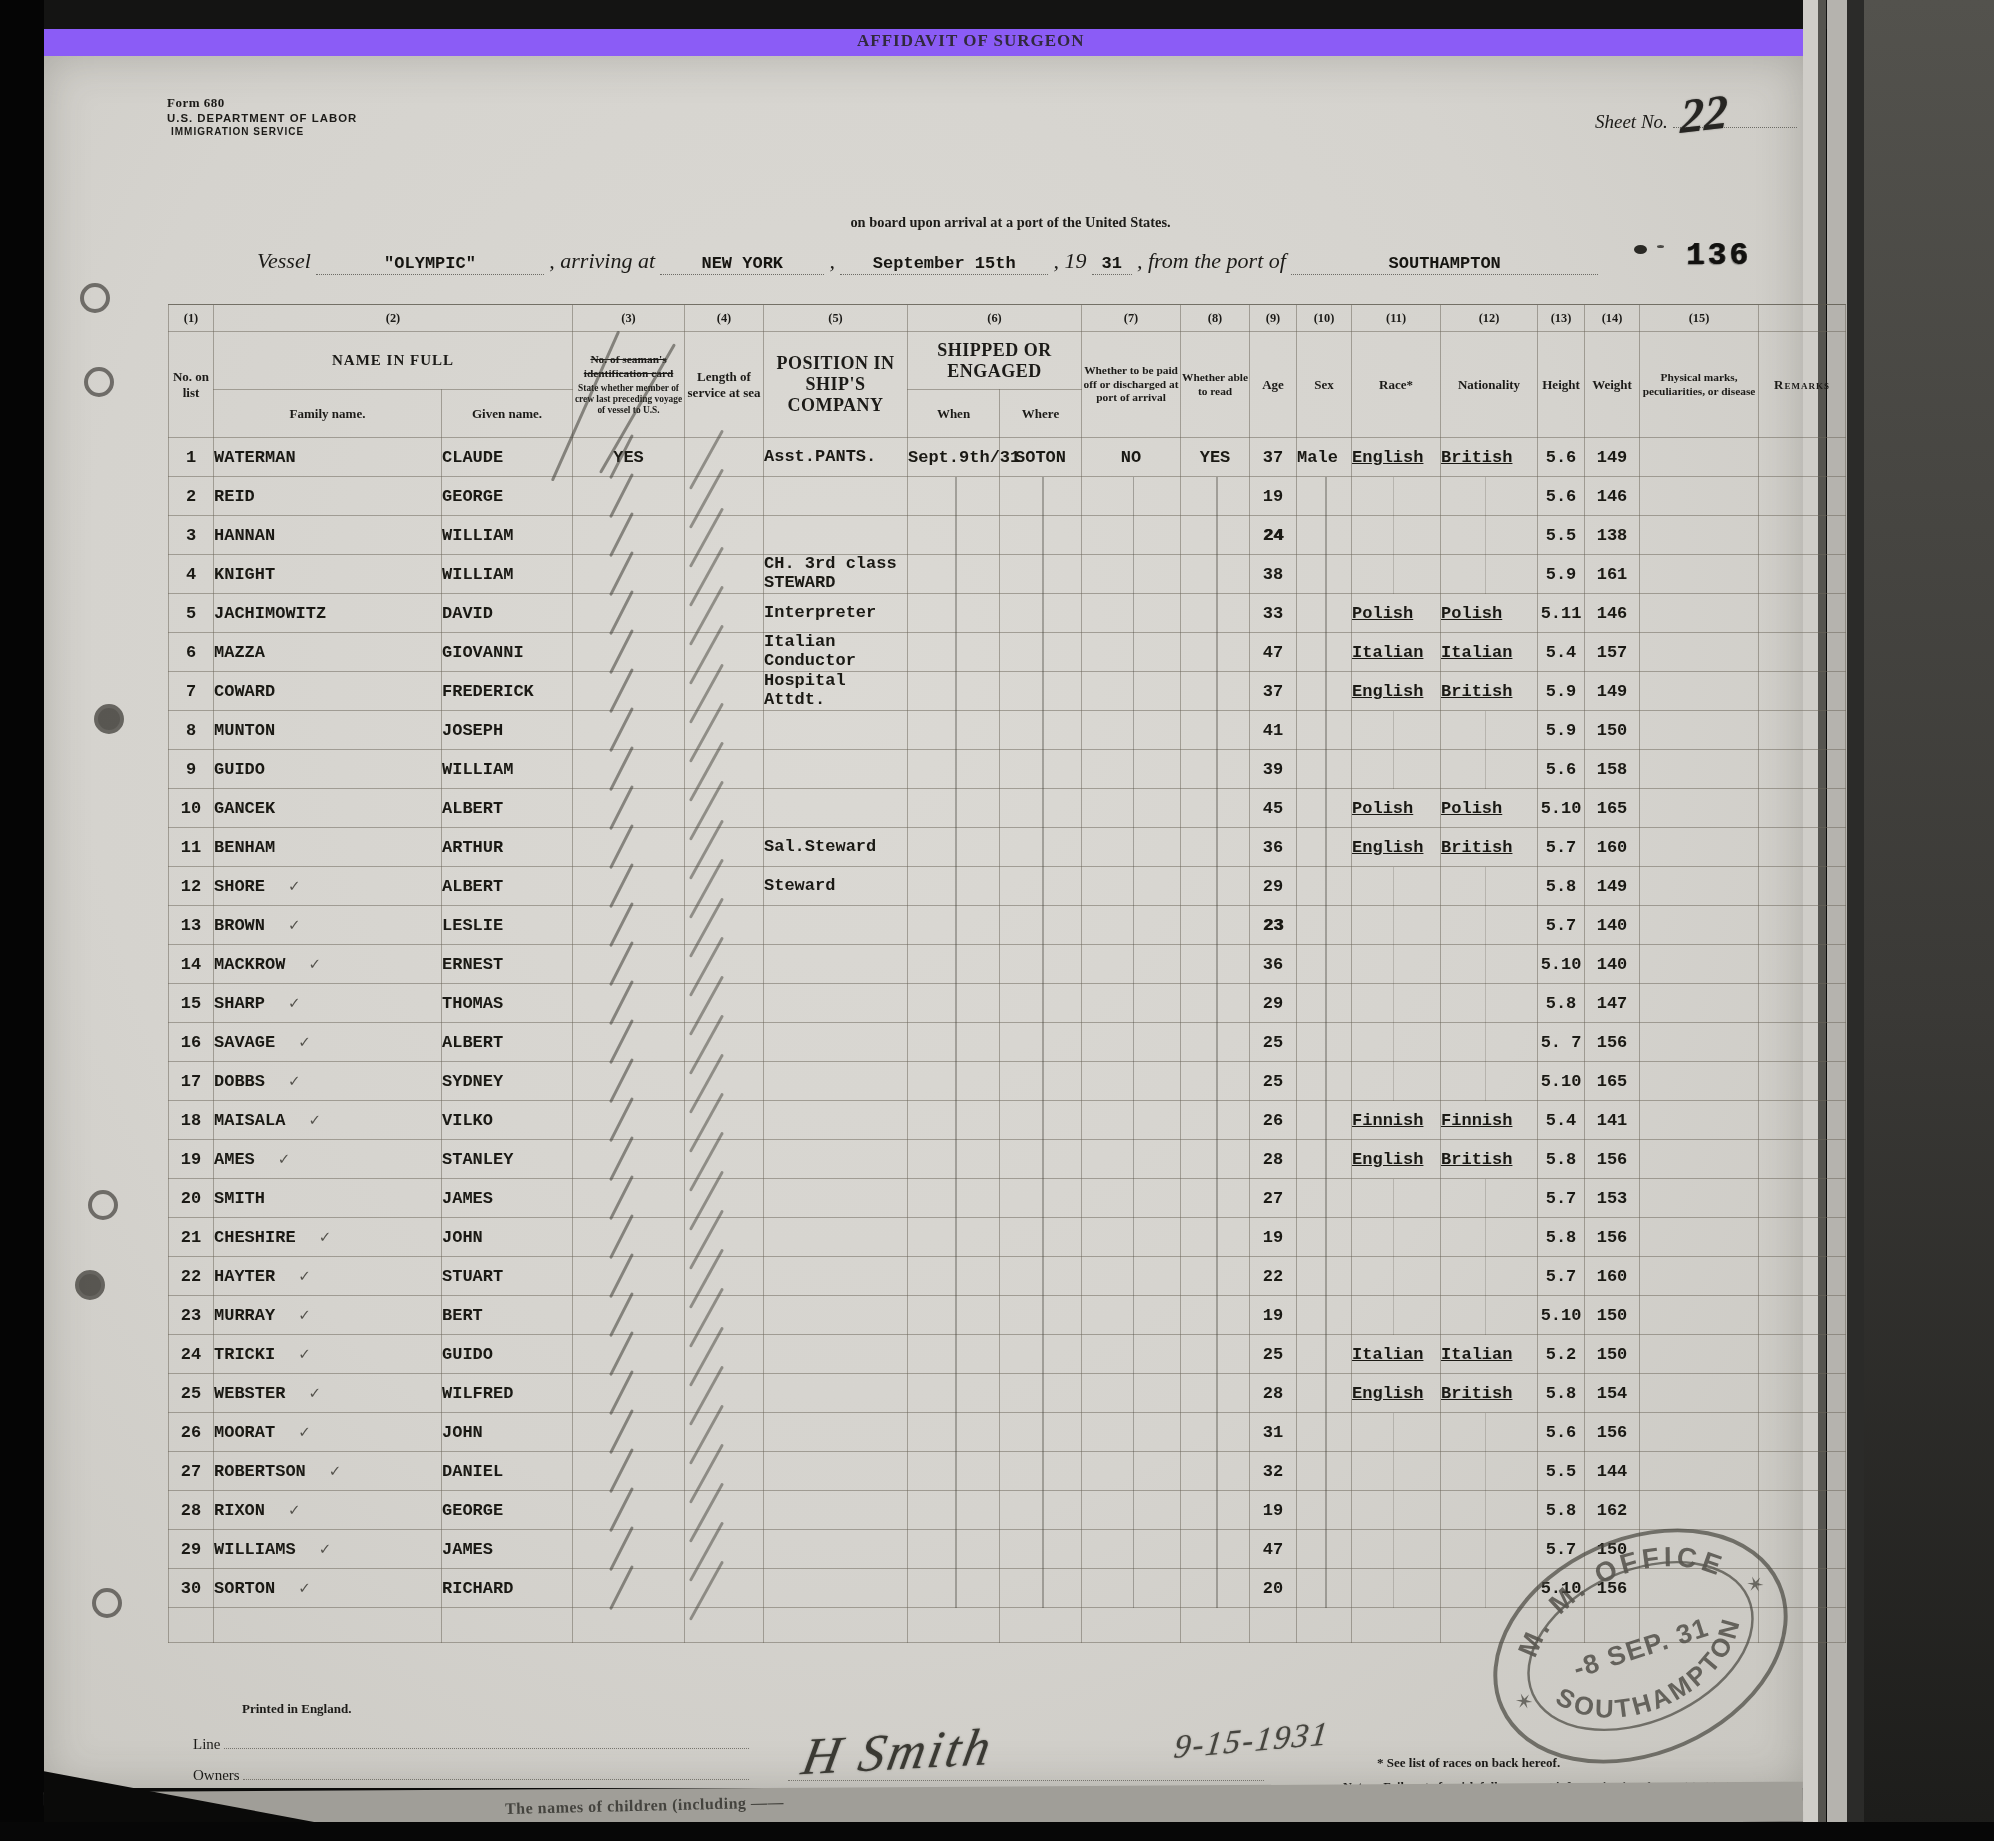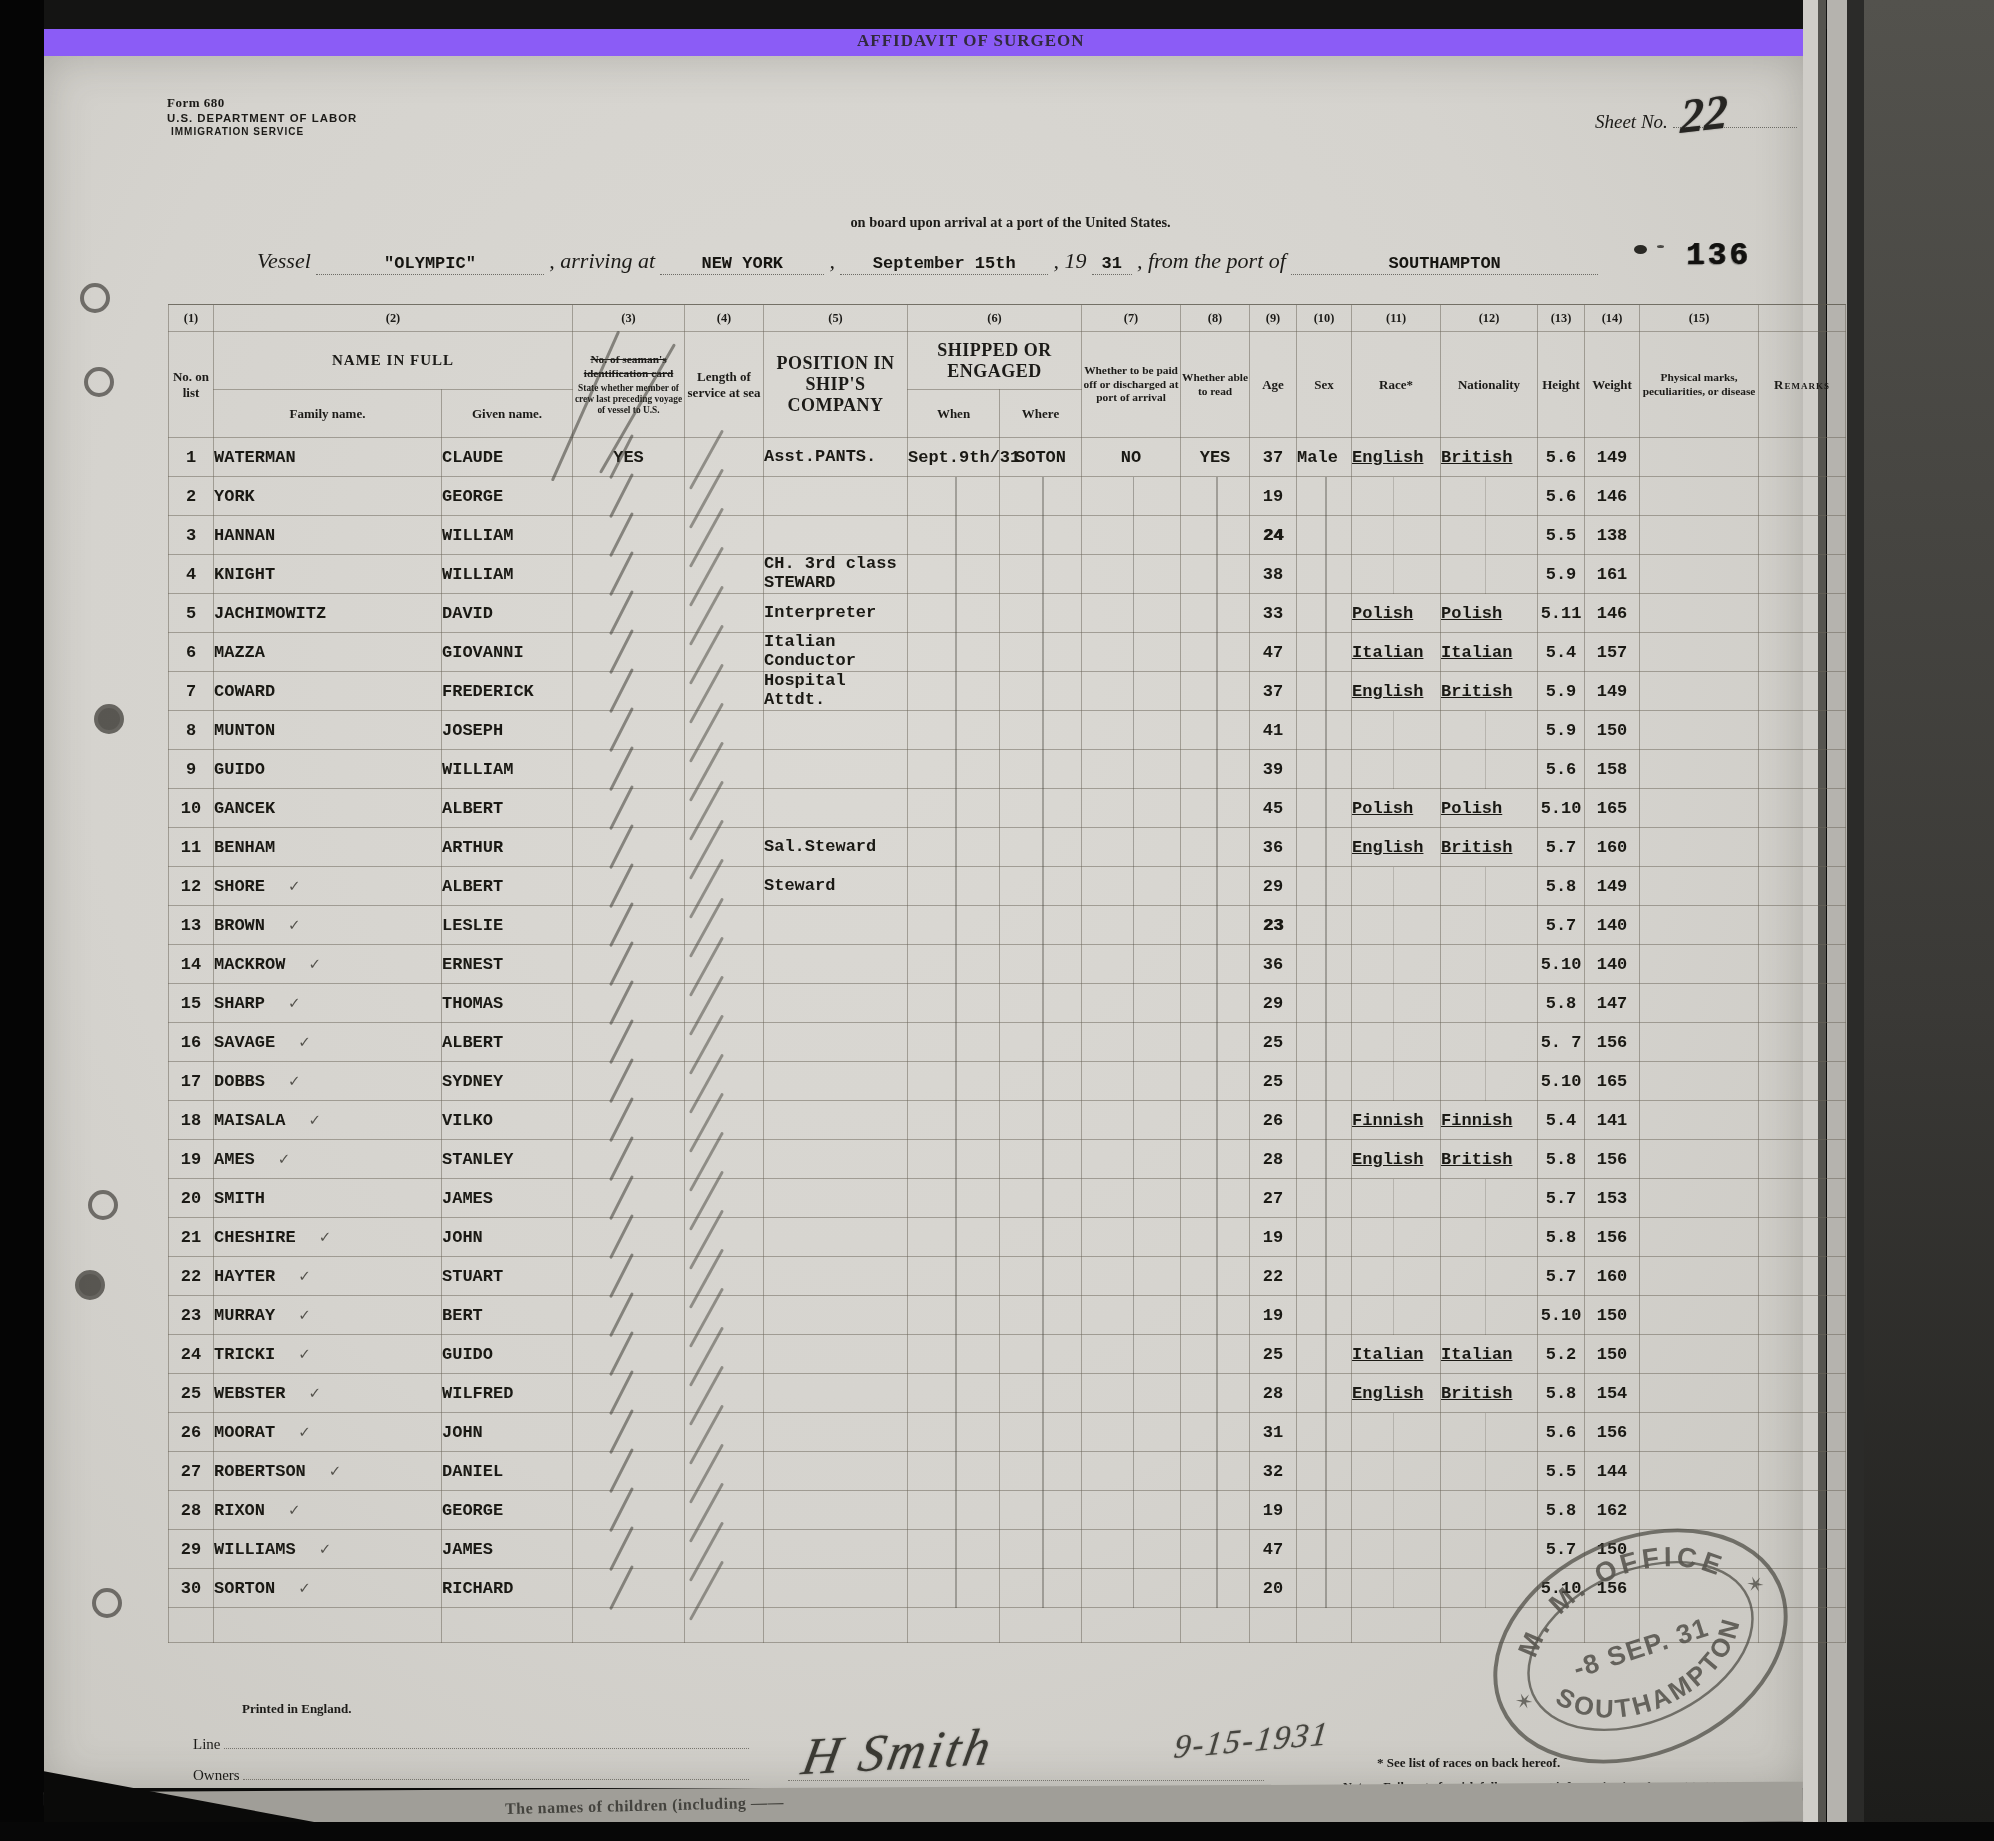--- a/index.html
+++ b/index.html
@@ -251,21 +251,21 @@
             <td class="c-sex"><span>Male</span></td>
             <td class="c-race"><span>English</span></td>
             <td class="c-nat"><span>British</span></td>
             <td class="c-height"><span>5.6</span></td>
             <td class="c-weight"><span>149</span></td>
             <td class="c-marks"><span></span></td>
             <td class="c-remarks"><span></span></td>
           </tr>
           <tr>
             <td class="c-no"><span>2</span></td>
-            <td class="c-family"><span>YORK</span></td>
+            <td class="c-family"><span>REID</span></td>
             <td class="c-given"><span>GEORGE</span></td>
             <td class="c-card"><span></span><span class="sl1"></span></td>
             <td class="c-service"><span></span><span class="sl2"></span></td>
             <td class="c-pos"><span></span></td>
             <td class="c-when ditto"><span></span></td>
             <td class="c-where ditto"><span></span></td>
             <td class="c-paid ditto"><span></span></td>
             <td class="c-read ditto"><span></span></td>
             <td class="c-age"><span>19</span></td>
             <td class="c-sex ditto"><span></span></td>

